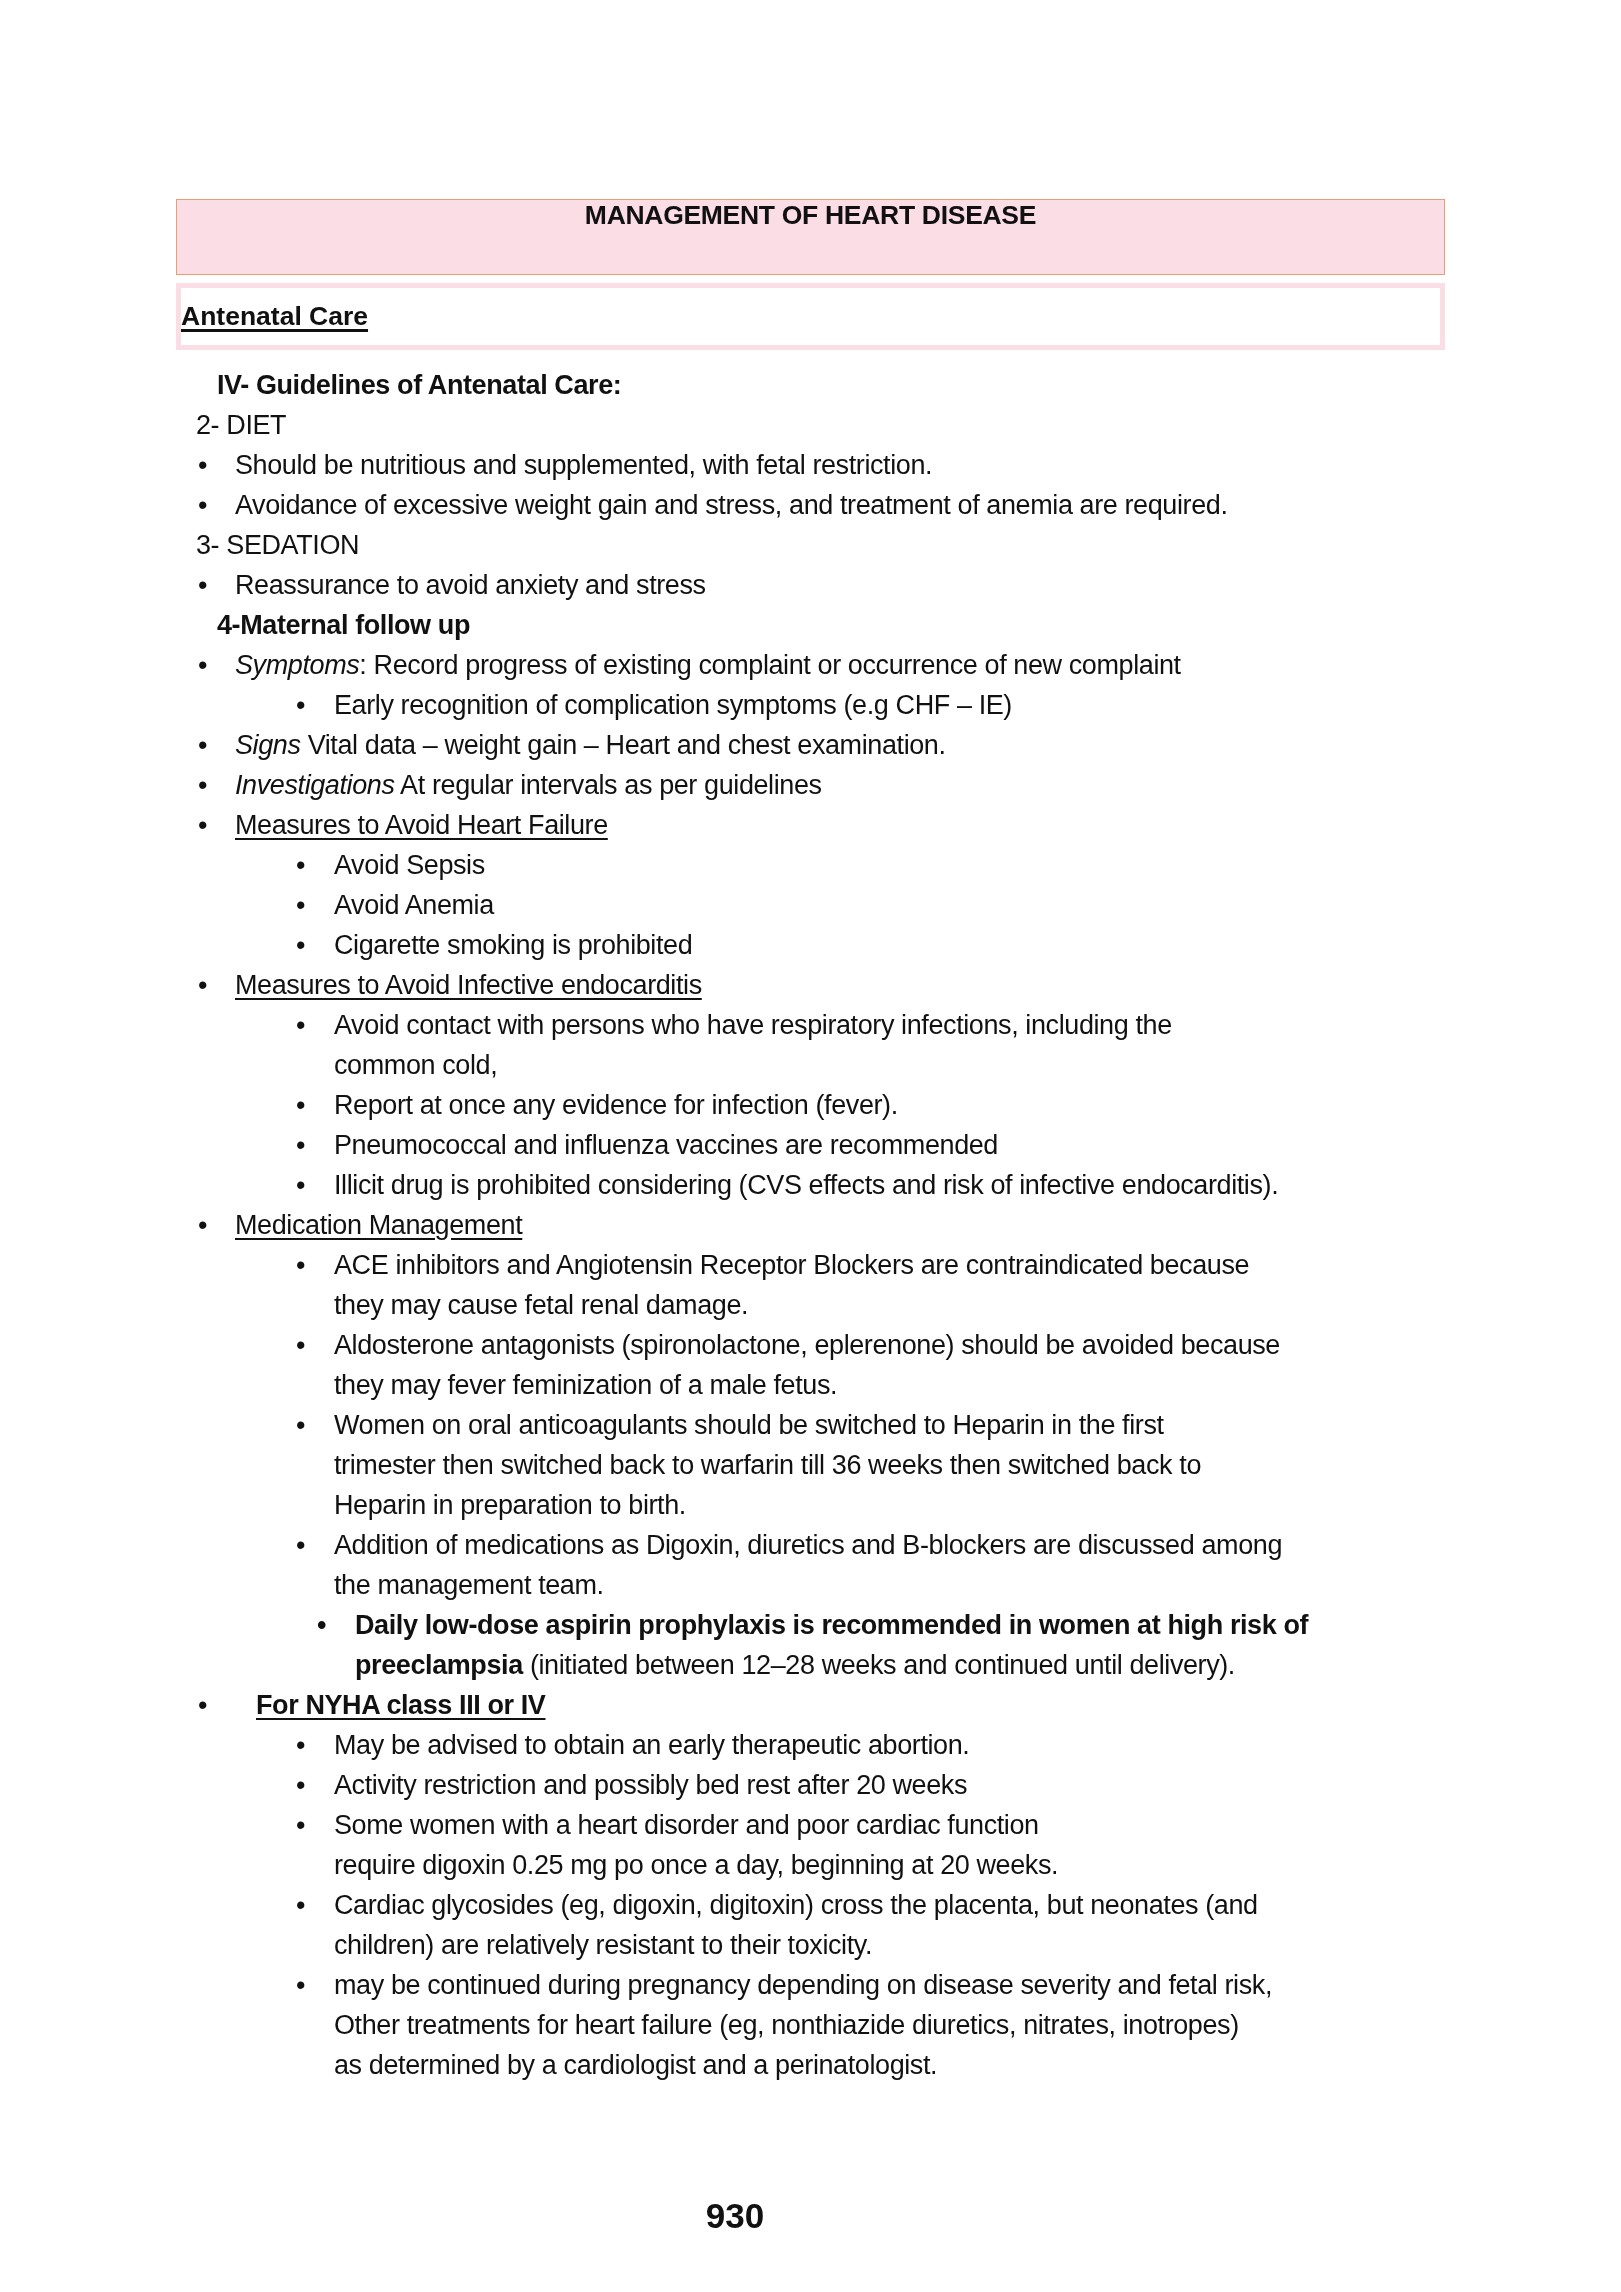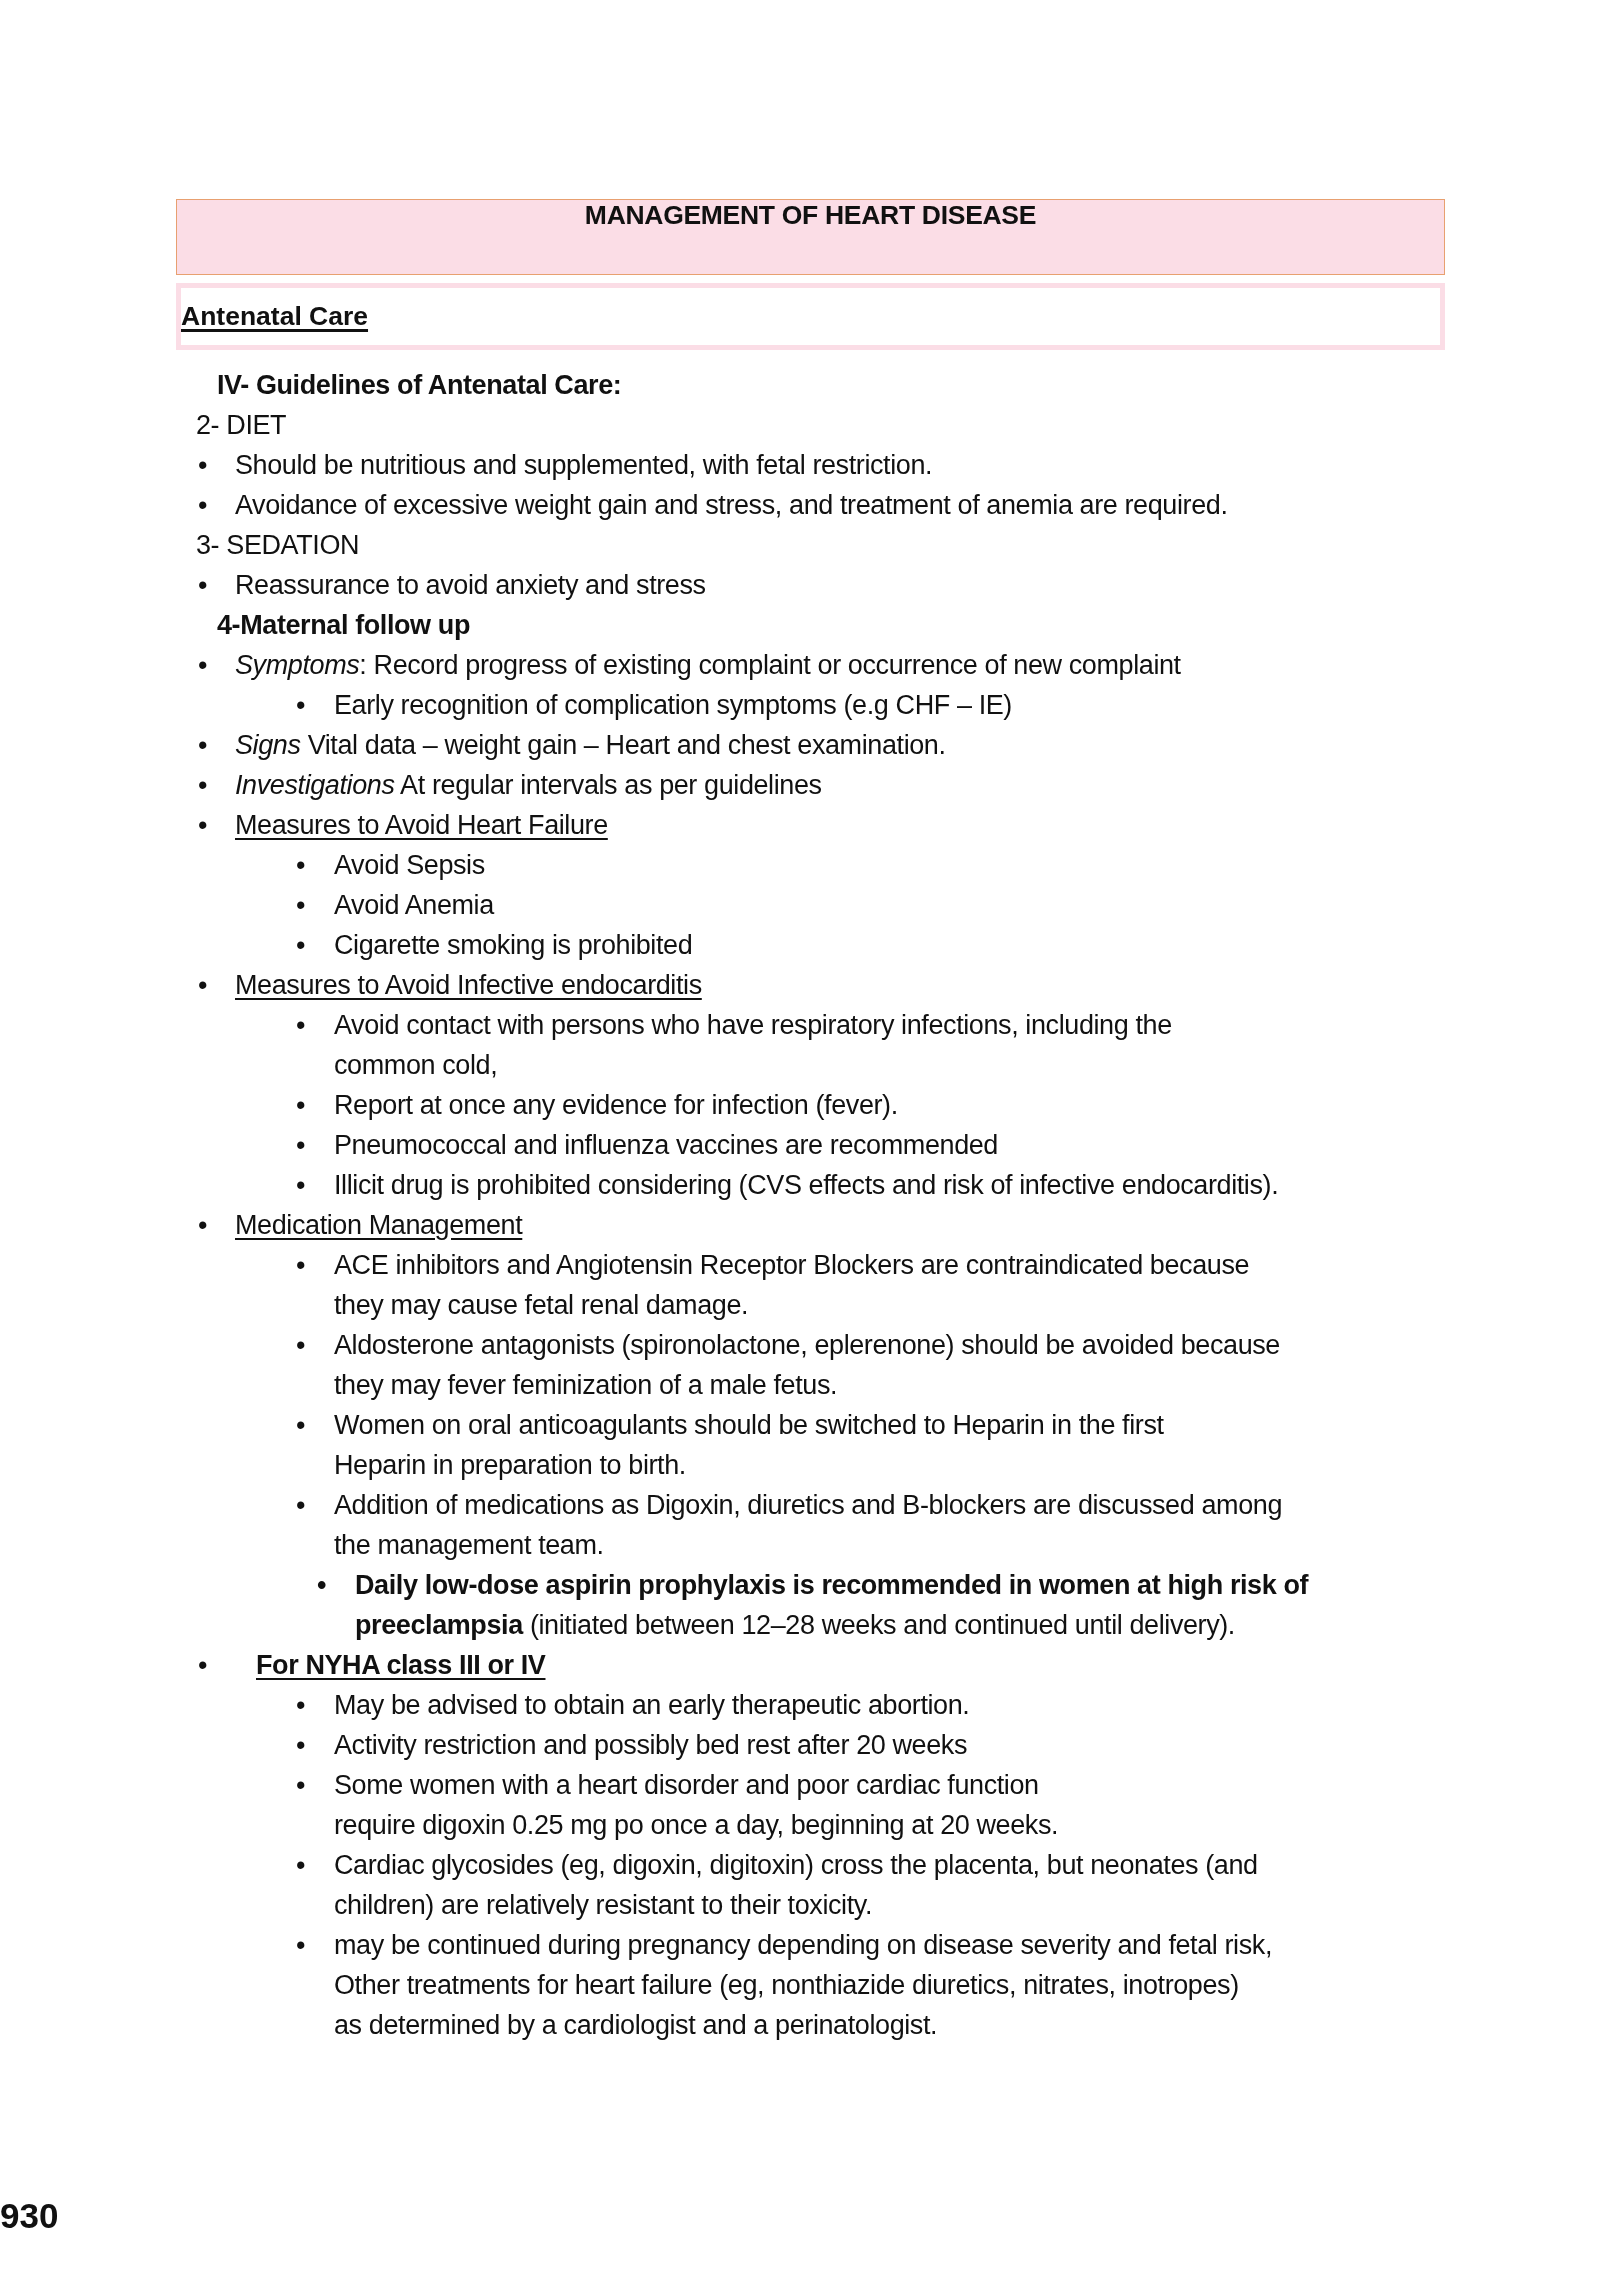--- a/index.html
+++ b/index.html
@@ -28,21 +28,21 @@
   .b { font-weight: bold; margin-left: 21px; }
   .i { font-style: italic; }
   .u { text-decoration: underline; text-underline-offset: 3.9px; }
   .item { position: relative; }
   .l1 { padding-left: 39px; }
   .l2 { padding-left: 138px; }
   .bullet { position: absolute; top: 0; }
   .l1 .bullet { left: 2px; }
   .l2 .bullet { left: 100px; }
   .page-num {
-    position: absolute; left: 0; width: 1470px; top: 2196px; text-align: left;
+    position: absolute; left: 0; width: 1470px; top: 2196px; text-align: center;
     font-weight: bold; font-size: 35px;
   }
 </style>
 </head>
 <body>
 
 <div class="title-box">
   <span>MANAGEMENT OF HEART DISEASE</span>
 </div>
 <div class="sub-box">
@@ -137,20 +137,21 @@
       <div class="line">they may cause fetal renal damage.</div>
     </div>
   <div class="item l2">
       <span class="bullet">•</span>
       <div class="line">Aldosterone antagonists (spironolactone, eplerenone) should be avoided because</div>
       <div class="line">they may fever feminization of a male fetus.</div>
     </div>
   <div class="item l2">
       <span class="bullet">•</span>
       <div class="line">Women on oral anticoagulants should be switched to Heparin in the first</div>
+      <div class="line">trimester then switched back to warfarin till 36 weeks then switched back to</div>
       <div class="line">Heparin in preparation to birth.</div>
     </div>
   <div class="item l2">
       <span class="bullet">•</span>
       <div class="line">Addition of medications as Digoxin, diuretics and B-blockers are discussed among</div>
       <div class="line">the management team.</div>
     </div>
   <div class="item l2">
       <span class="bullet b">•</span>
       <div class="line b">Daily low-dose aspirin prophylaxis is recommended in women at high risk of</div>

